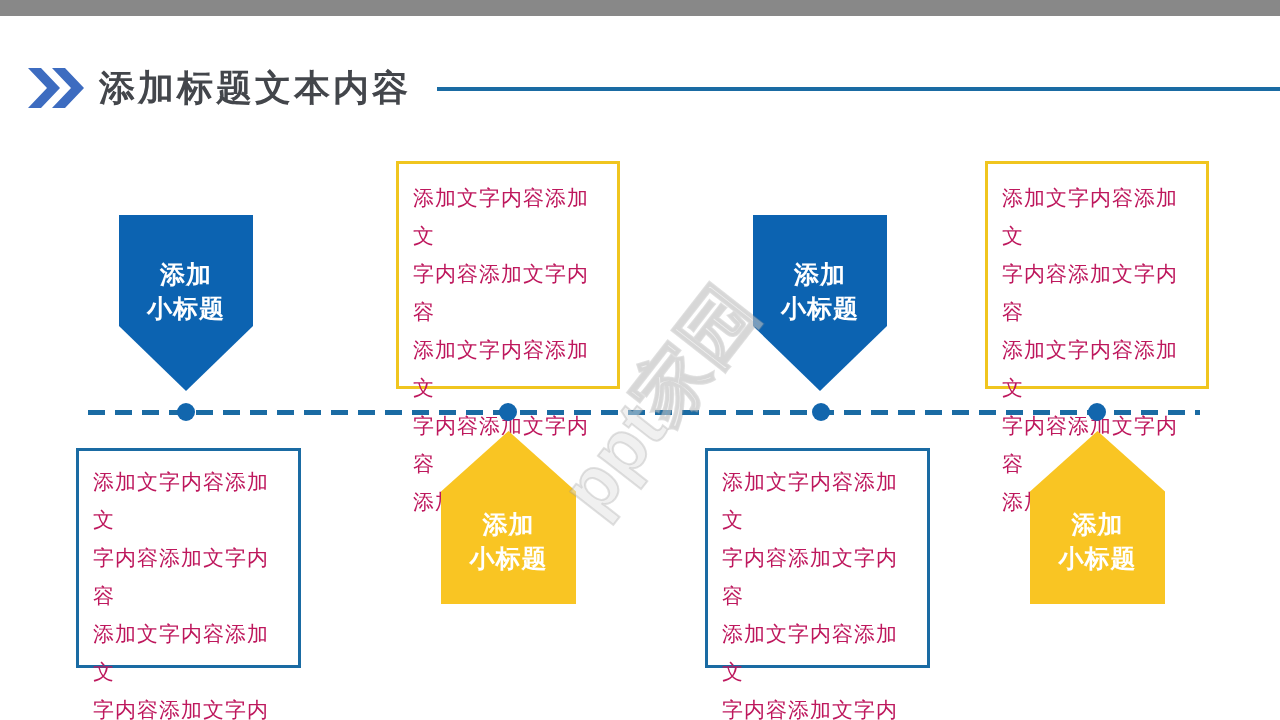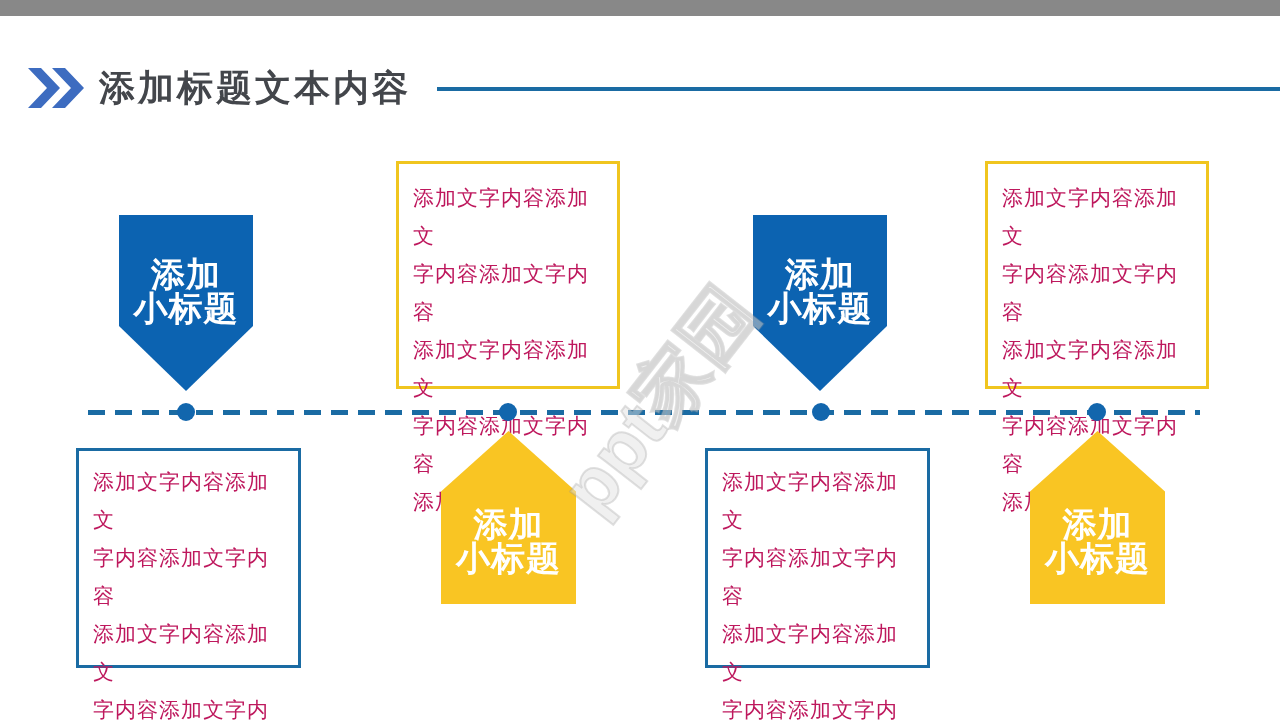--- a/index.html
+++ b/index.html
@@ -43,21 +43,21 @@
   }
   .timeline-dot{
     position:absolute;top:387px;width:18px;height:18px;border-radius:50%;
     background:#1266ad;z-index:3;
   }
   .dot-1{left:177px;} .dot-2{left:499px;} .dot-3{left:812px;} .dot-4{left:1088px;}
   
   .marker{
     position:absolute;z-index:2;
     display:block;text-align:center;
-    color:#ffffff;font-size:34px;font-weight:bold;line-height:34px;
+    color:#ffffff;font-size:25px;font-weight:bold;line-height:34px;
     white-space:pre-line;letter-spacing:1px;
   }
   .marker-down{
     width:134px;height:176px;background:#0c63b1;
     clip-path:polygon(0 0,100% 0,100% 63%,50% 100%,0 63%);
     padding-top:42px;
   }
   .marker-up{
     width:135px;height:173px;background:#f9c523;
     clip-path:polygon(50% 0,100% 35%,100% 100%,0 100%,0 35%);

